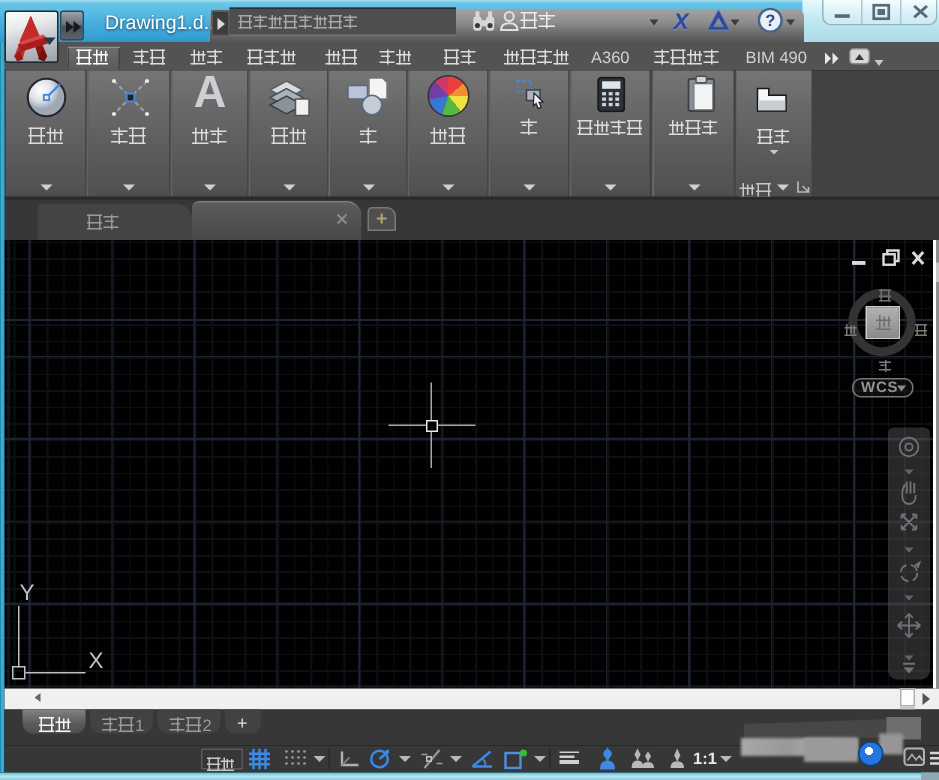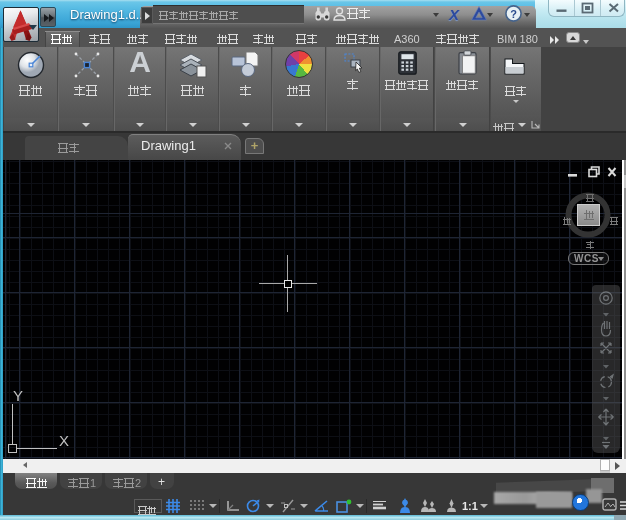--- a/index.html
+++ b/index.html
@@ -173,21 +173,21 @@
   <div class="rtab act" style="left:45px;width:35px;padding-left:6px;"><span class="cj"></span><span class="cj c"></span></div>
   <div class="rtab" style="left:89px;"><span class="cj b"></span><span class="cj"></span></div>
   <div class="rtab" style="left:127px;"><span class="cj c"></span><span class="cj b"></span></div>
   <div class="rtab" style="left:165px;"><span class="cj"></span><span class="cj b"></span><span class="cj c"></span></div>
   <div class="rtab" style="left:217px;"><span class="cj c"></span><span class="cj"></span></div>
   <div class="rtab" style="left:253px;"><span class="cj b"></span><span class="cj c"></span></div>
   <div class="rtab" style="left:296px;"><span class="cj"></span><span class="cj b"></span></div>
   <div class="rtab" style="left:336px;"><span class="cj c"></span><span class="cj"></span><span class="cj b"></span><span class="cj c"></span></div>
   <div class="rtab" style="left:394px;color:#d0d0d0;">A360</div>
   <div class="rtab" style="left:436px;"><span class="cj b"></span><span class="cj"></span><span class="cj c"></span><span class="cj b"></span></div>
-  <div class="rtab" style="left:497px;color:#d0d0d0;">BIM 180</div>
+  <div class="rtab" style="left:497px;color:#d0d0d0;">BIM 490</div>
   <div class="rtab" style="left:550px;padding-top:3px;"><div style="display:inline-block;width:0;height:0;border-top:4px solid transparent;border-bottom:4px solid transparent;border-left:4.5px solid #e8e8e8;"></div><div style="display:inline-block;width:0;height:0;border-top:4px solid transparent;border-bottom:4px solid transparent;border-left:4.5px solid #e8e8e8;margin-left:1px;"></div></div>
   <div class="rtab" style="left:566px;top:4px;width:14px;height:11px;background:#d8d8d8;border:1px solid #8a8a8a;border-radius:3px;padding:0;">
       <div style="position:absolute;left:3px;top:3px;border-left:3px solid transparent;border-right:3px solid transparent;border-bottom:4px solid #3a3a3a;"></div>
     </div>
     <div style="position:absolute;left:583px;top:12px;border-left:3px solid transparent;border-right:3px solid transparent;border-top:4px solid #c8c8c8;"></div>
 
 </div>
 <div id="ribbon">
 
   <div class="panel" style="left:4px;width:53px;">
@@ -329,21 +329,20 @@
     </div>
   </div>
 <div class="abs" style="left:0;top:84px;width:626px;height:2px;background:#2a2a2a;"></div>
 </div>
 
 <div id="filetabs">
   <div class="ftab" id="ftab-start">
       <div style="padding:5px 0 0 33px;"><span class="cj t"></span><span class="cj t b"></span></div>
     </div>
   <div class="ftab" id="ftab-d1">
-      <div style="padding:3px 0 0 13px;color:#ececec;font-size:13px;">Drawing1</div>
       <svg style="position:absolute;right:9px;top:7px" width="8" height="8" viewBox="0 0 8 8">
         <path d="M1 1 L7 7 M7 1 L1 7" stroke="#8a8a8a" stroke-width="1.4"></path>
       </svg>
     </div>
   <div class="ftab" id="ftab-plus">+</div>
 </div>
 
 <div id="canvas"></div>
 <div id="vscroll"></div>
 <div id="vthumb"></div>

